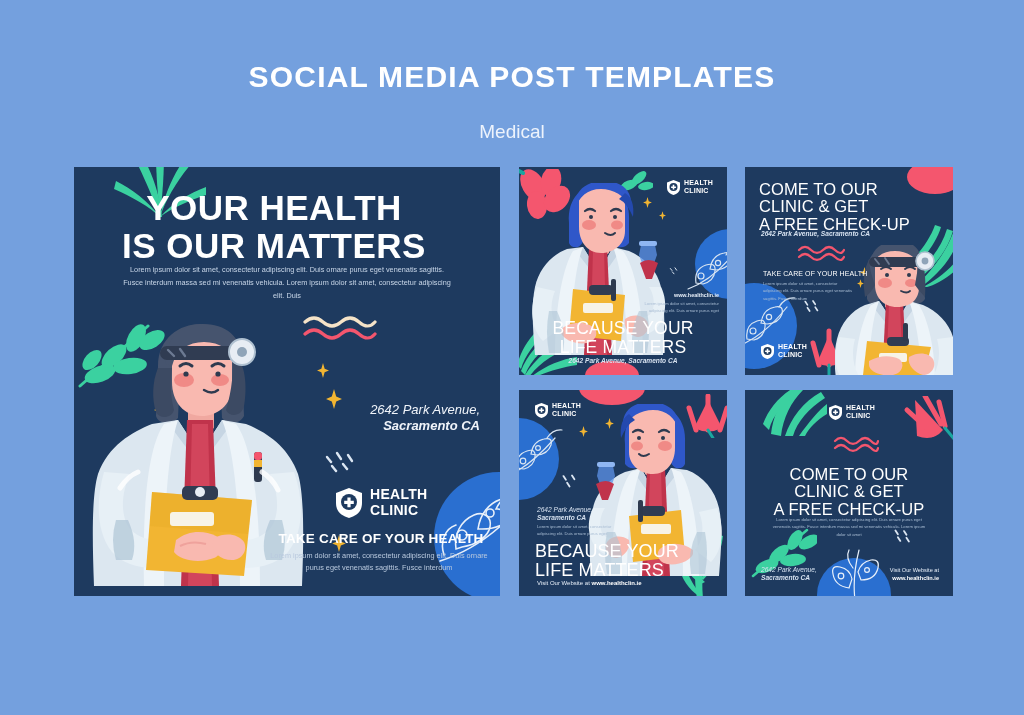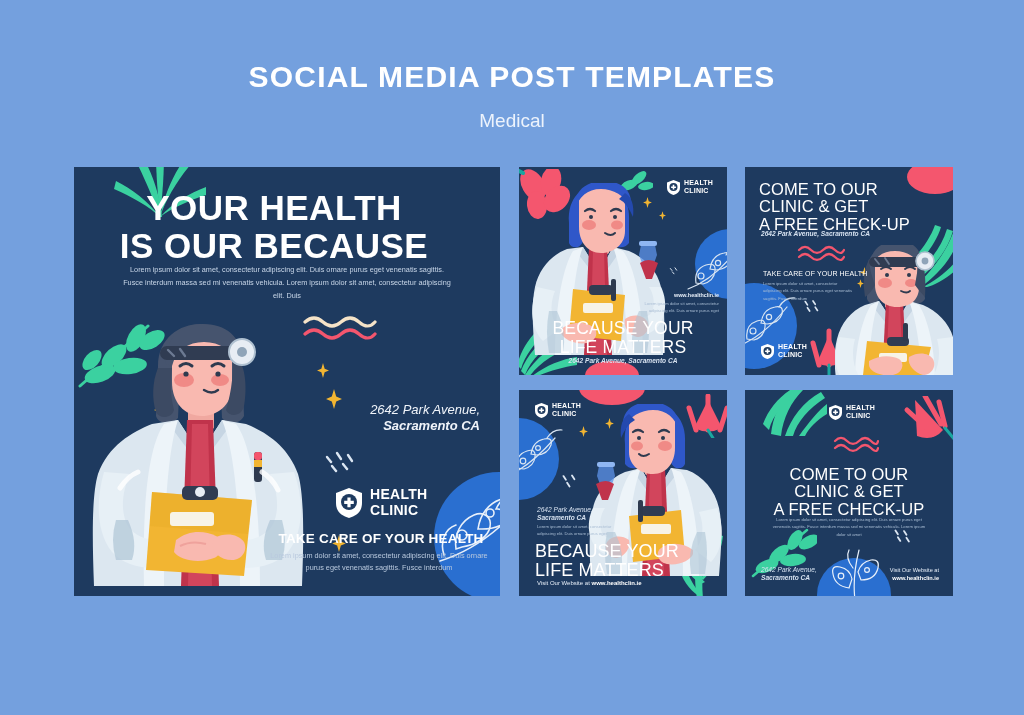--- a/index.html
+++ b/index.html
@@ -11,21 +11,21 @@
   }
 
   
   .header { position:absolute; left:0; top:0; width:1024px; text-align:center; }
   .h-title {
     margin-top:60px;
     font-size:30px; font-weight:bold; letter-spacing:1.2px;
     color:#FFFFFF;
   }
   .h-sub {
-    margin-top:16px;
+    margin-top:27px;
     font-size:19px; color:#EDF3FC; font-weight:400;
   }
 
   
   .card {
     position:absolute;
     background:#1E3A5F;
     overflow:hidden;
   }
   .big  { left:74px;  top:167px; width:426px; height:429px; }
@@ -225,21 +225,21 @@
     <path d="M84 216 C96 206 112 206 124 212 C132 216 132 230 122 234 C106 240 88 236 82 228 Z" fill="#F9B9B0"></path>
     <path d="M88 222 q12 -6 26 -2" stroke="#EFA29C" stroke-width="2" fill="none"></path>
     <path d="M122 214 C134 208 146 210 152 218 C156 226 150 236 140 236 C128 236 120 228 120 220 Z" fill="#F9B9B0"></path>
 
     <path d="M28 164 q8 -12 18 -16" stroke="#FFFFFF" stroke-width="5" fill="none" stroke-linecap="round" opacity="0.8"></path>
     <path d="M186 166 q-6 -12 -16 -18" stroke="#FFFFFF" stroke-width="5" fill="none" stroke-linecap="round" opacity="0.8"></path>
   </svg>
 
   <div class="big-h1">
     <div>YOUR HEALTH</div>
-    <div>IS OUR BECAUSE</div>
+    <div>IS OUR MATTERS</div>
   </div>
   <div class="big-p">Lorem ipsum dolor sit amet, consectetur adipiscing elit. Duis ornare purus eget venenatis sagittis. Fusce interdum massa sed mi venenatis vehicula. Lorem ipsum dolor sit amet, consectetur adipiscing elit. Duis</div>
   <div class="big-addr">
     <div class="l1">2642 Park Avenue,</div>
     <div class="l2">Sacramento CA</div>
   </div>
   <div class="big-logo">
     <svg class="shield" width="26" height="30" viewBox="0 0 26 30">
       <path d="M13 0 L26 5 V15 C26 24 20 28 13 30 C6 28 0 24 0 15 V5 Z" fill="#FFFFFF"></path>
       <circle cx="13" cy="14" r="8" fill="#1E3A5F"></circle>

